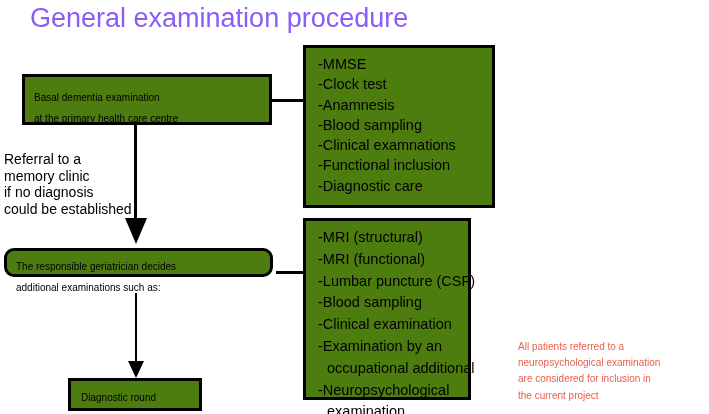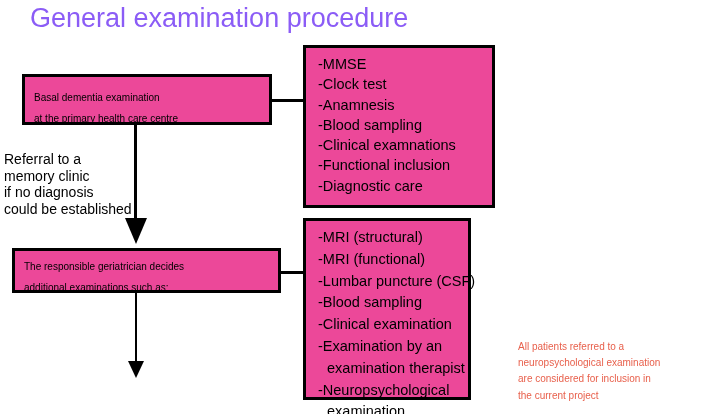--- a/index.html
+++ b/index.html
@@ -26,40 +26,40 @@
     line-height: 32px;
     letter-spacing: 0px;
     white-space: nowrap;
     color: #8b5cf6;
   }
 
   
   .box {
     box-sizing: border-box;
     border: 3px solid #000000;
-    background: #ec4899;
+    background: #4d7c0f;
   }
   .box-text {
     font-size: 10px;
     line-height: 21px;
     white-space: pre;
   }
 
   
   #box-basal {
     left: 22px; top: 74px; width: 250px; height: 51px;
   }
   #box-basal .box-text {
     position: absolute;
     left: 9px; top: 10px;
   }
 
   
   #box-geriatrician {
-    left: 12px; top: 248px; width: 269px; height: 45px;
+    left: 4px; top: 248px; width: 269px; height: 29px; border-radius: 10px;
   }
   #box-geriatrician .box-text {
     position: absolute;
     left: 9px; top: 5px;
   }
 
   
   #box-diagnostic {
     left: 68px; top: 378px; width: 134px; height: 33px;
   }
@@ -161,20 +161,23 @@
   <div class="abs box" id="box-geriatrician">
     <div class="box-text">The responsible geriatrician decides
 additional examinations such as:</div>
   </div>
 
   <div class="abs">
     <div class="arrow-shaft" id="arrow2-shaft"></div>
     <div class="arrow-head small" id="arrow2-head"></div>
   </div>
 
+  <div class="abs box" id="box-diagnostic">
+    <div class="box-text">Diagnostic round</div>
+  </div>
 
   <div class="abs box" id="list-basal">
     <div class="list-inner">
         <div class="list-line">-MMSE</div>
         <div class="list-line">-Clock test</div>
         <div class="list-line">-Anamnesis</div>
         <div class="list-line">-Blood sampling</div>
         <div class="list-line">-Clinical examnations</div>
         <div class="list-line">-Functional inclusion</div>
         <div class="list-line">-Diagnostic care</div>
@@ -182,21 +185,21 @@
   </div>
 
   <div class="abs box" id="list-additional">
     <div class="list-inner">
         <div class="list-line">-MRI (structural)</div>
         <div class="list-line">-MRI (functional)</div>
         <div class="list-line">-Lumbar puncture (CSF)</div>
         <div class="list-line">-Blood sampling</div>
         <div class="list-line">-Clinical examination</div>
         <div class="list-line">-Examination by an</div>
-        <div class="list-line cont">examination therapist</div>
+        <div class="list-line cont">occupational additional</div>
         <div class="list-line">-Neuropsychological</div>
         <div class="list-line cont">examination</div>
       </div>
   </div>
 
   <div class="abs" id="red-note">All patients referred to a
 neuropsychological examination
 are considered for inclusion in
 the current project</div>
 

